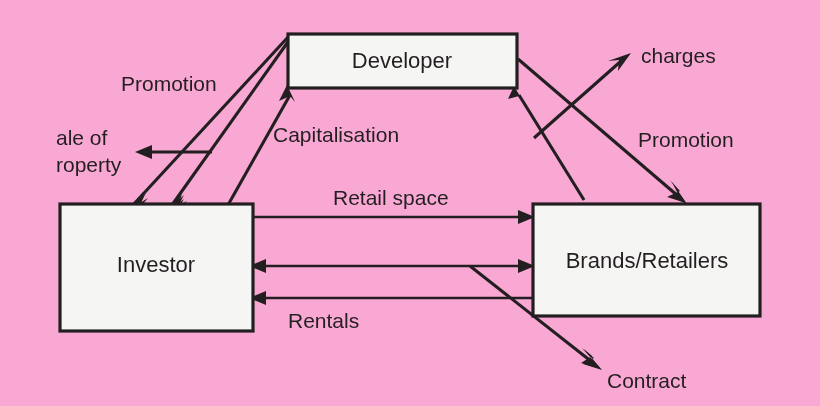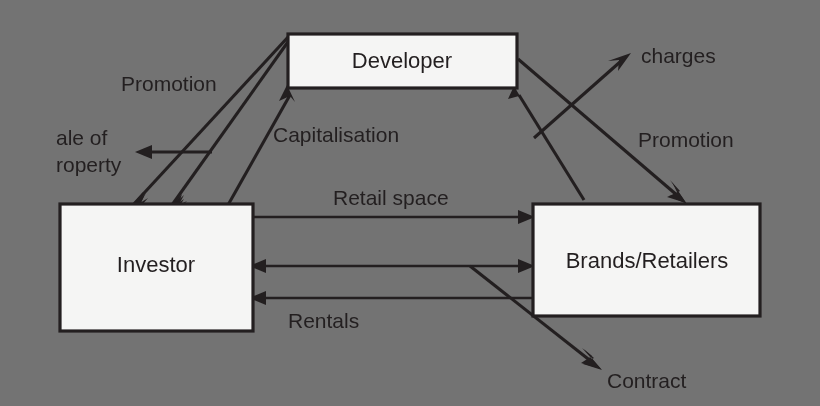--- a/index.html
+++ b/index.html
@@ -10,21 +10,21 @@
   body {
     width: 820px;
     height: 406px;
     overflow: hidden;
     font-family: "Liberation Sans", sans-serif;
   }
   #diagram-root {
     position: relative;
     width: 820px;
     height: 406px;
-    background: #737373;
+    background: #f9a8d4;
   }
   svg#flow-svg {
     display: block;
     width: 820px;
     height: 406px;
   }
   .node-box {
     fill: #f5f5f4;
     stroke: #231f20;
     stroke-width: 3.2;

